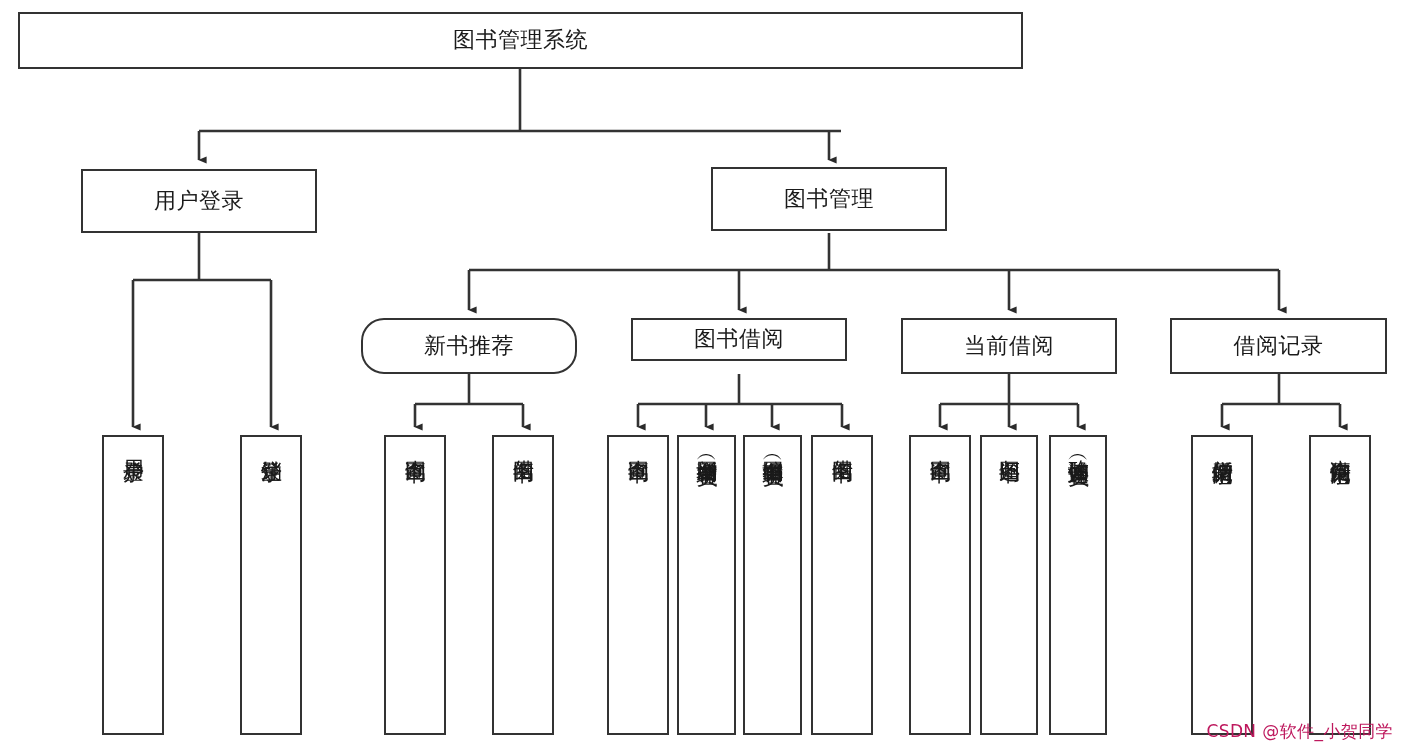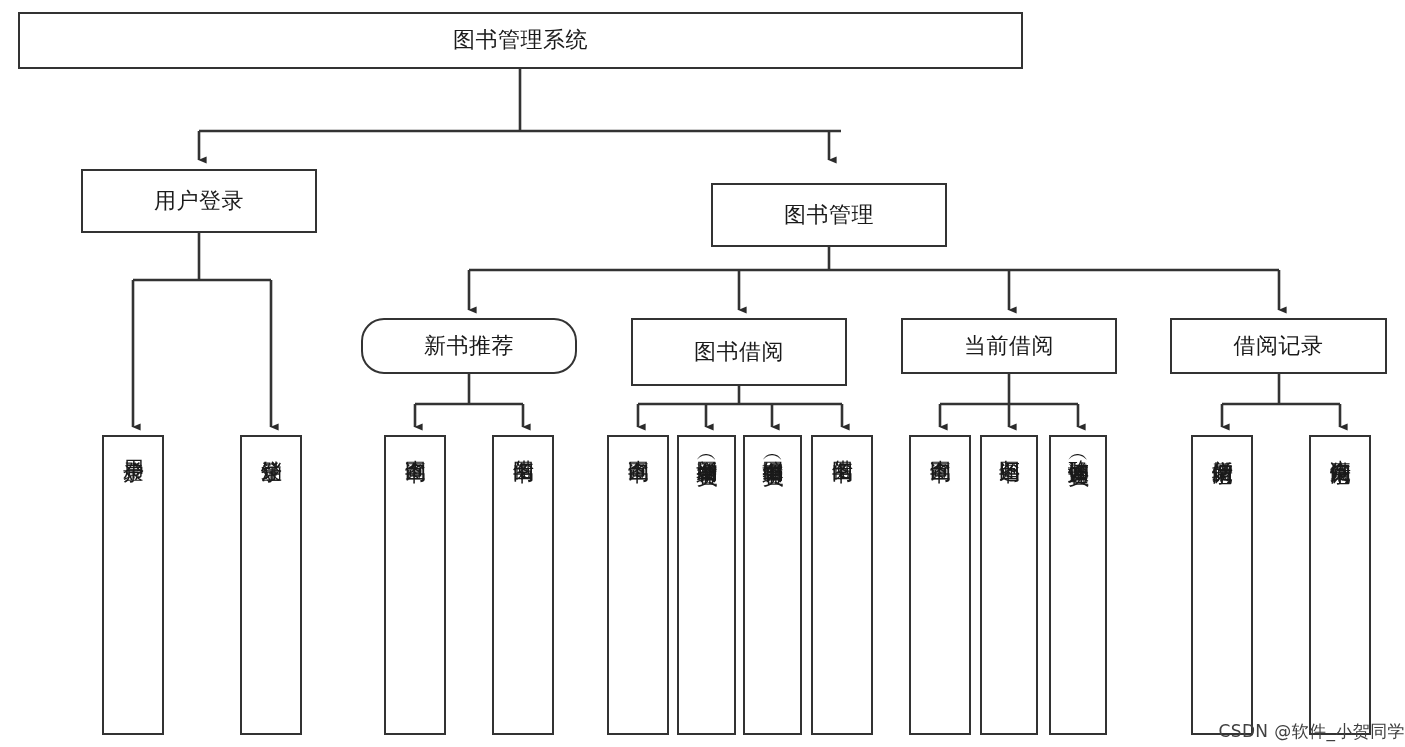--- a/index.html
+++ b/index.html
@@ -51,24 +51,24 @@
     color: #1a1a1a;
     writing-mode: vertical-rl;
     text-orientation: upright;
     line-height: 1.38;
     letter-spacing: 1px;
     white-space: nowrap;
     display: block;
   }
   .watermark {
     position: absolute;
-    right: 0;
+    right: 12px;
     bottom: 4px;
     font-size: 17px;
-    color: #404040;
+    color: #be185d;
     white-space: nowrap;
     letter-spacing: 0.4px;
     margin-top: 44px;
   }
 </style>
 </head>
 <body>
 
 <div id="diagram-root">
 
@@ -127,29 +127,29 @@
   </svg>
 
   <div class="node-box" style="left:18px; top:12px; width:1005px; height:57px;">
     <span class="node-label-h">图书管理系统</span>
   </div>
 
   <div class="node-box" style="left:81px; top:169px; width:236px; height:64px;">
     <span class="node-label-h">用户登录</span>
   </div>
 
-  <div class="node-box" style="left:711px; top:183px; width:236px; height:64px;">
+  <div class="node-box" style="left:711px; top:167px; width:236px; height:64px;">
     <span class="node-label-h">图书管理</span>
   </div>
 
   <div class="node-box" style="left:361px; top:318px; width:216px; height:56px;border-radius:23px;">
     <span class="node-label-h">新书推荐</span>
   </div>
 
-  <div class="node-box" style="left:631px; top:318px; width:216px; height:68px;">
+  <div class="node-box" style="left:631px; top:318px; width:216px; height:43px;">
     <span class="node-label-h">图书借阅</span>
   </div>
 
   <div class="node-box" style="left:1170px; top:318px; width:217px; height:56px;">
     <span class="node-label-h">借阅记录</span>
   </div>
 
   <div class="node-box" style="left:901px; top:318px; width:216px; height:56px;">
     <span class="node-label-h">当前借阅</span>
   </div>

